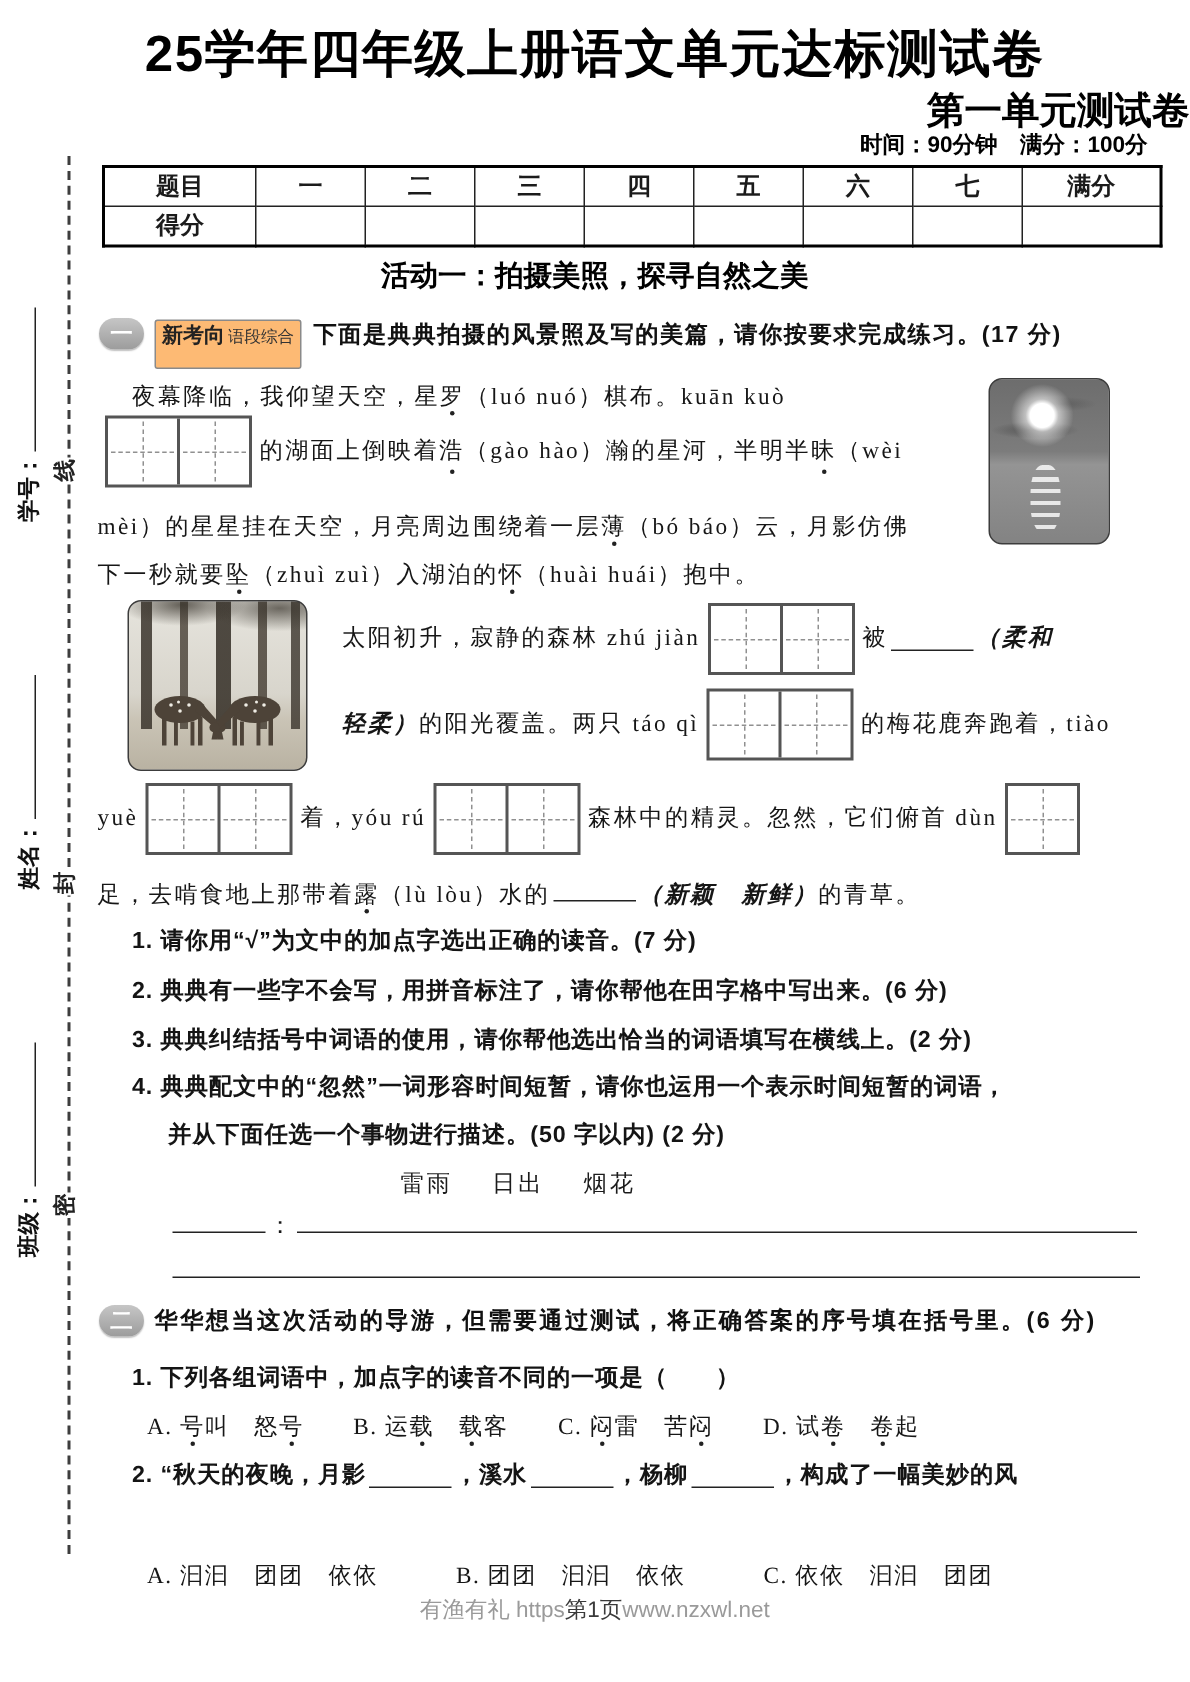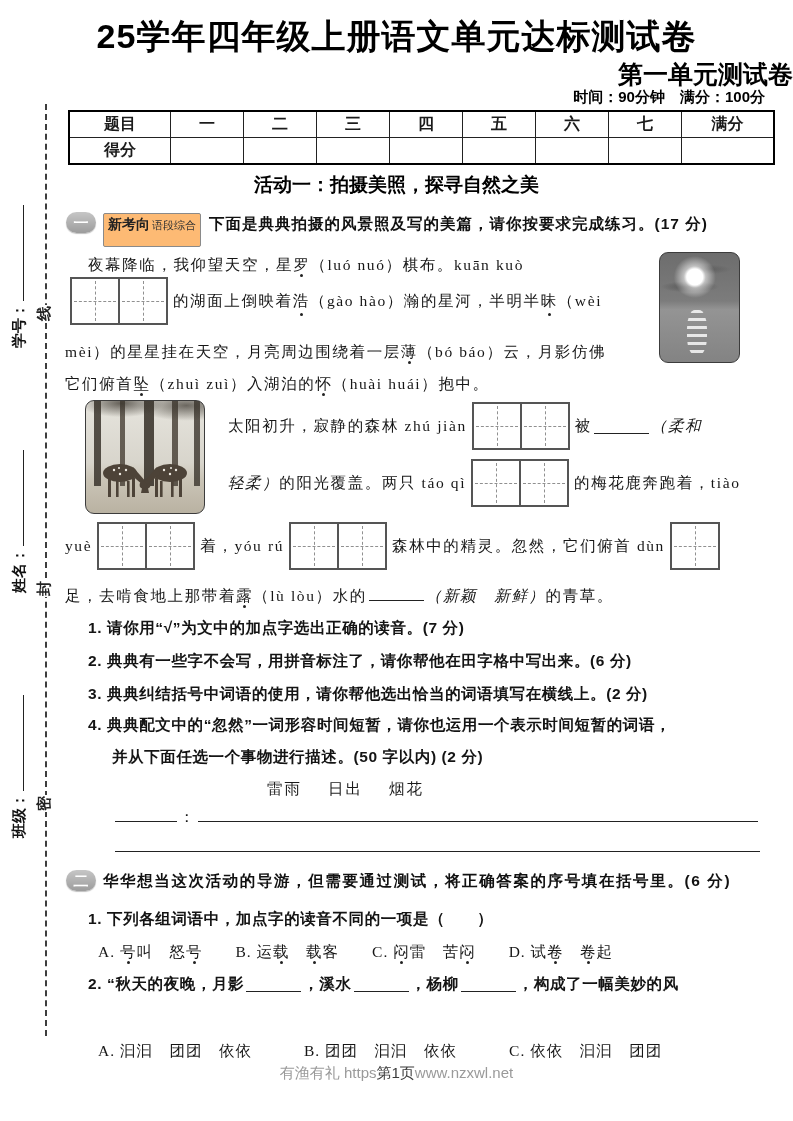--- a/index.html
+++ b/index.html
@@ -19,21 +19,21 @@
          color:#fff;font:700 15px/21px "Liberation Sans",sans-serif;text-align:center;box-shadow:0 1px 1px rgba(0,0,0,.25);}
   .tag{border:1px solid #8a8a8a;border-radius:2px;padding:1px 4px 12px 4px;background:#fdba74;white-space:nowrap;}
   .tag b{font:700 14px "Liberation Sans",sans-serif;color:#222;}
   .tag i{font:400 11px "Liberation Sans",sans-serif;font-style:normal;color:#333;margin-left:2px;}
   .introline{font:600 15.5px/1.3 "Liberation Sans","DejaVu Sans",sans-serif;color:#111;letter-spacing:1px;white-space:nowrap;}
   
   .line{white-space:nowrap;font:15.5px/1.45 "Liberation Serif","DejaVu Serif",serif;color:#161616;letter-spacing:1.6px;}
   .flexline{display:flex;align-items:center;}
   .qline{white-space:nowrap;font:600 15.5px/1.4 "Liberation Sans","DejaVu Sans",sans-serif;color:#141414;letter-spacing:.6px;}
   .optline{white-space:nowrap;font:15.5px/1.4 "Liberation Serif","DejaVu Serif",serif;color:#161616;letter-spacing:1px;}
-  .kai{font-style:italic;}
+  .kai{font-style:italic;font-weight:bold;}
   .dot{position:relative;}
   .dot::after{content:"";position:absolute;left:50%;bottom:-4px;width:3px;height:3px;margin-left:-1.5px;border-radius:50%;background:#222;}
   
   .tzg{display:inline-flex;border:2px solid #555;background:#fff;margin:0 5px;flex:none;}
   .tzc{width:46px;height:44px;position:relative;}
   .tzc + .tzc{border-left:2px solid #555;}
   .tzc::before{content:"";position:absolute;left:50%;top:2px;bottom:2px;border-left:1px dashed #909090;}
   .tzc::after{content:"";position:absolute;top:50%;left:2px;right:2px;border-top:1px dashed #909090;}
   .blank{display:inline-block;height:15px;border-bottom:1.5px solid #222;margin:0 2px;flex:none;}
   
@@ -157,21 +157,21 @@
         <span class="tzc"></span>
         <span class="tzc"></span>
       </span>
       <span> 的湖面上倒映着</span>
       <span class="dot">浩</span>
       <span>（gào hào）瀚的星河，半明半</span>
       <span class="dot">昧</span>
       <span>（wèi</span>
     </div>
   <div class="abs line" style="left:65px;top:341px;"><span>mèi）的星星挂在天空，月亮周边围绕着一层</span><span class="dot">薄</span><span>（bó báo）云，月影仿佛</span></div>
-  <div class="abs line" style="left:65px;top:373px;"><span>它们俯首</span><span class="dot">坠</span><span>（zhuì zuì）入湖泊的</span><span class="dot">怀</span><span>（huài huái）抱中。</span></div>
+  <div class="abs line" style="left:65px;top:373px;"><span>下一秒就要</span><span class="dot">坠</span><span>（zhuì zuì）入湖泊的</span><span class="dot">怀</span><span>（huài huái）抱中。</span></div>
   <div class="abs line flexline" style="left:228px;top:402px;height:48px;">
       <span>太阳初升，寂静的森林 zhú jiàn</span>
       <span class="tzg">
         <span class="tzc"></span>
         <span class="tzc"></span>
       </span>
       <span>被</span>
       <span class="blank" style="width: 55px;"></span>
       <span class="kai">（柔和</span>
     </div>

